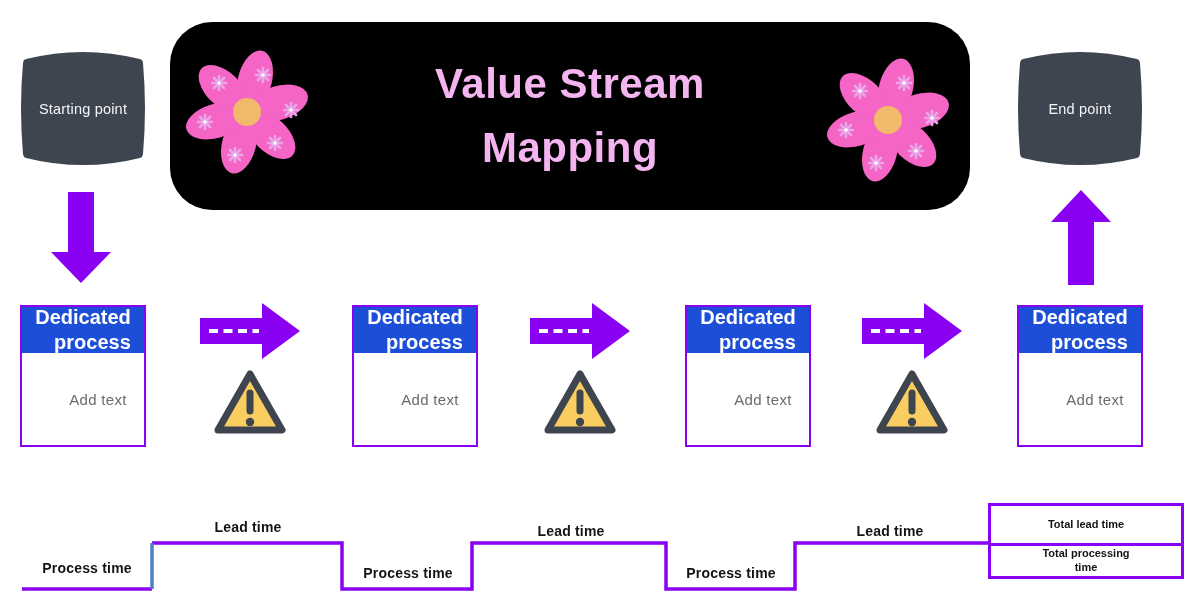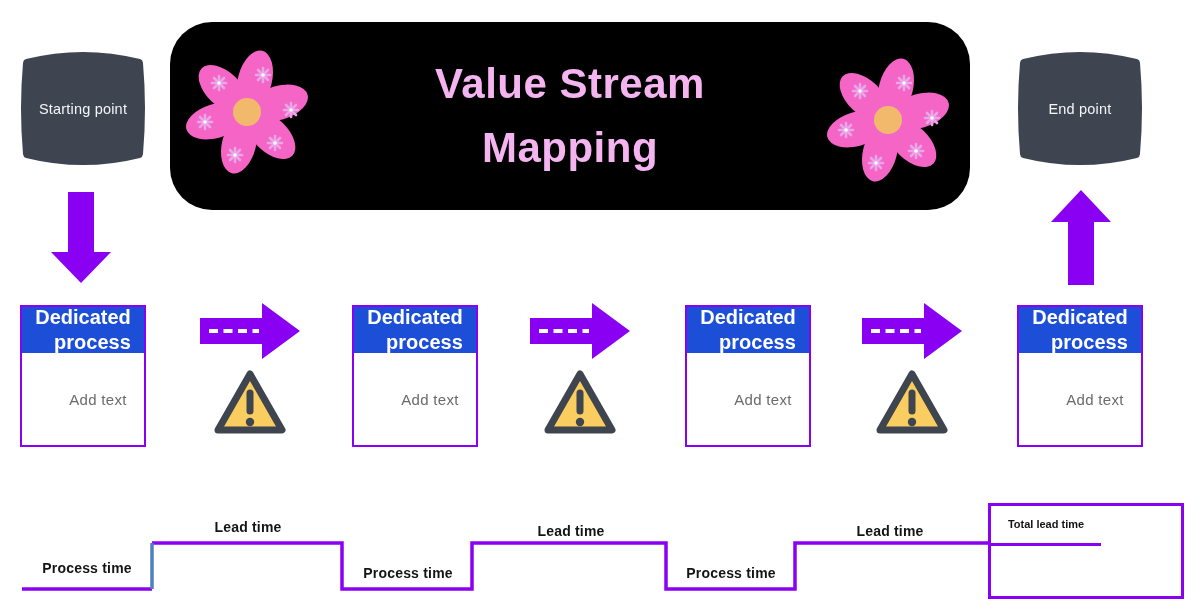--- a/index.html
+++ b/index.html
@@ -49,23 +49,23 @@
   
   .harrow{position:absolute;top:303px;width:100px;height:56px;}
   .warn{position:absolute;top:367px;width:76px;height:72px;}
 
   
   .tl-label{
     position:absolute;transform:translate(-50%,-50%);
     font-size:14px;font-weight:700;color:#141414;white-space:nowrap;letter-spacing:.2px;
   }
   .totals{
-    position:absolute;left:988px;top:503px;width:196px;height:96px;
+    position:absolute;left:988px;top:503px;width:196px;height:76px;
     border:3px solid #8A00F2;box-sizing:border-box;background:#ffffff;
-    display:flex;
+    display:flex;flex-direction:column;
   }
   .totals-cell{
     display:flex;align-items:center;justify-content:center;text-align:center;
     font-size:11px;font-weight:700;color:#141414;line-height:1.25;
   }
   .totals-cell.top{height:37px;flex:none;border-bottom:3px solid #8A00F2;}
   .totals-cell.bottom{flex:1;}
   .totals-cell span{width:110px;}
 </style>
 </head>
@@ -190,15 +190,18 @@
   <div class="tl-label" style="left:248px;top:527px">Lead time</div>
   <div class="tl-label" style="left:408px;top:573px">Process time</div>
   <div class="tl-label" style="left:571px;top:531px">Lead time</div>
   <div class="tl-label" style="left:731px;top:573px">Process time</div>
   <div class="tl-label" style="left:890px;top:531px">Lead time</div>
 
   <div class="totals">
     <div class="totals-cell top">
       <span>Total lead time</span>
     </div>
+    <div class="totals-cell bottom">
+      <span>Total processing time</span>
+    </div>
   </div>
 
 </div>
 
 </body></html>

